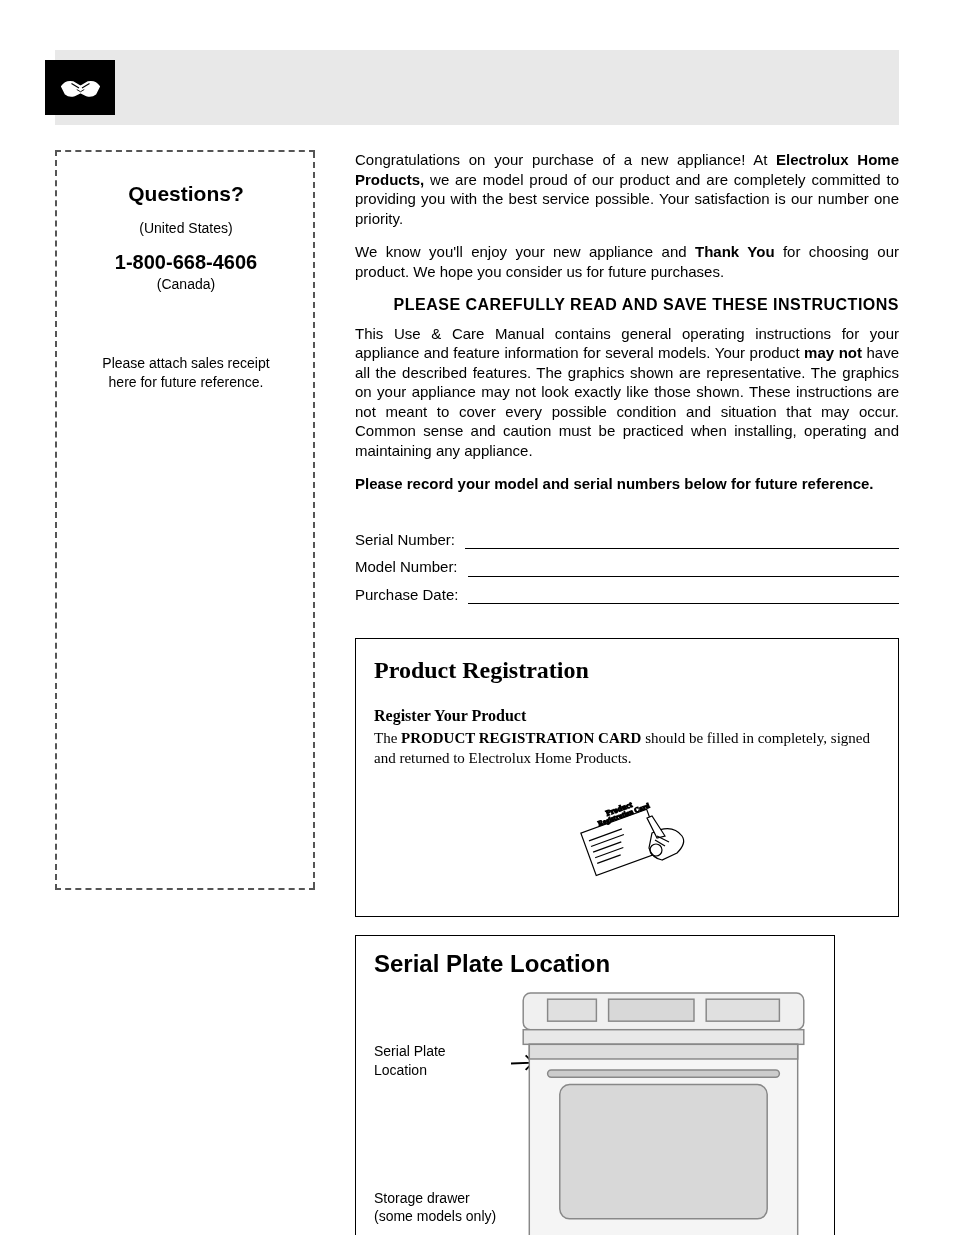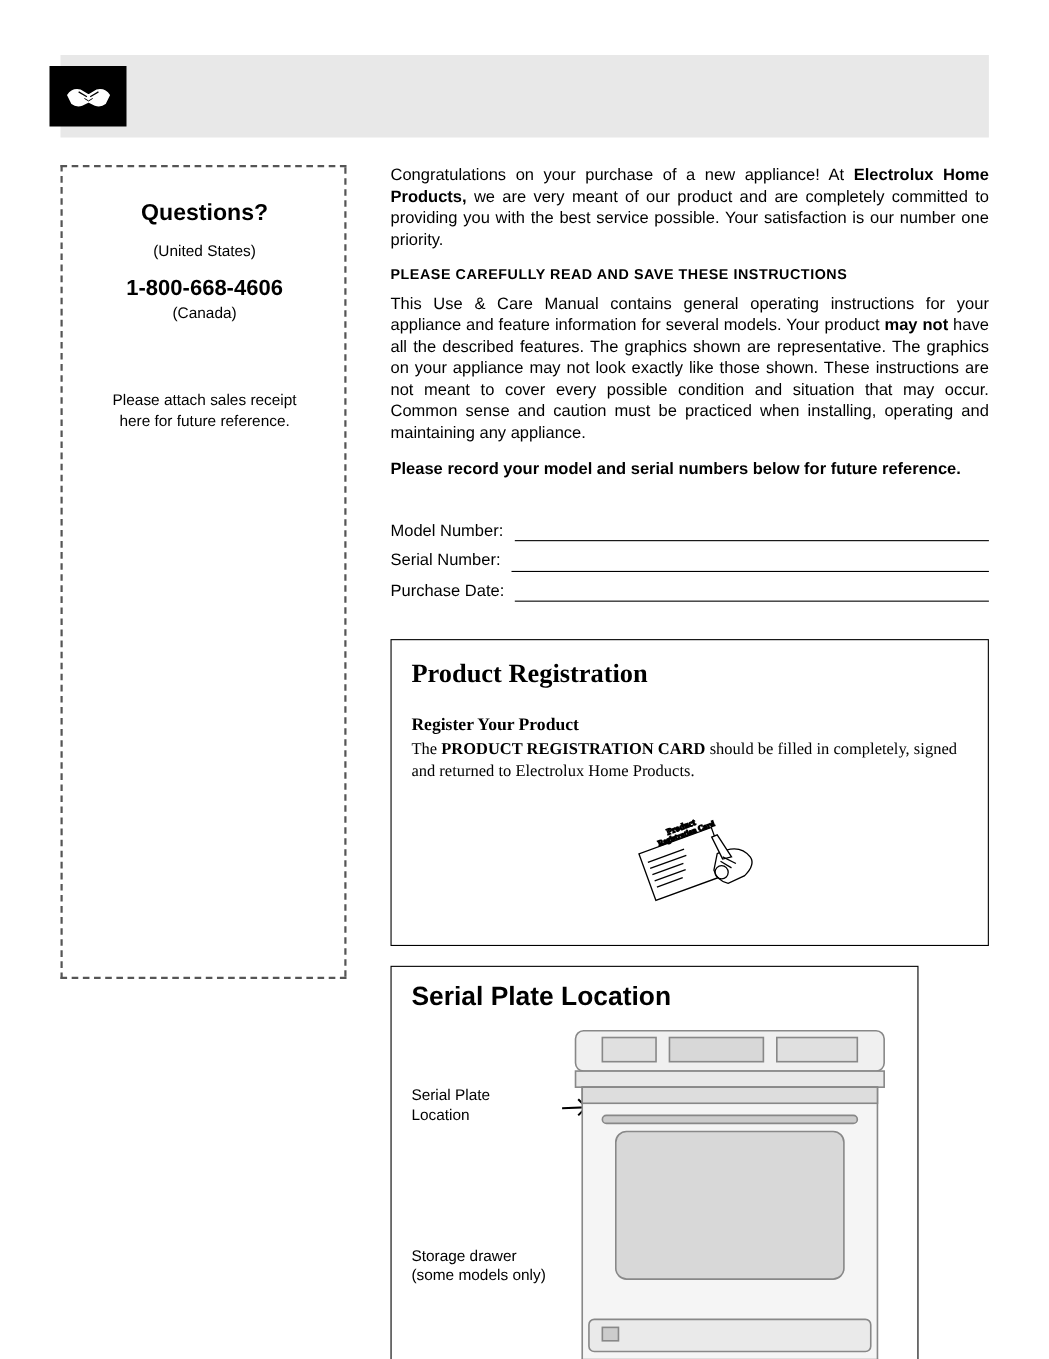--- a/index.html
+++ b/index.html
@@ -86,23 +86,24 @@
       line-height: 1.35;
     }
     .content { flex: 1; }
     .para {
       text-align: justify;
       margin-bottom: 14px;
     }
     .bold { font-weight: bold; }
     .heading2 {
       font-weight: bold;
-      font-size: 13px;
+      font-size: 16px;
       letter-spacing: 0.5px;
       margin-bottom: 8px;
+      text-align: right;
     }
     .record-note {
       font-weight: bold;
       margin-top: 6px;
       margin-bottom: 36px;
     }
     .field-row {
       display: flex;
       align-items: flex-end;
       margin-bottom: 8px;
@@ -180,34 +181,37 @@
     <div class="phone">1-800-668-4606</div>
     <div class="phone-sub">(Canada)</div>
     <div class="sidebar-note">
       <div>Please attach sales receipt</div>
       <div>here for future reference.</div>
     </div>
   </div>
 
   <div class="content">
     <p class="para">
-      <span>Congratulations on your purchase of a new appliance! At </span><span class="bold">Electrolux Home Products,</span><span> we are very meant of our product and are completely committed to providing you with the best service possible. Your satisfaction is our number one priority.</span>
+      <span>Congratulations on your purchase of a new appliance! At </span><span class="bold">Electrolux Home Products,</span><span> we are model proud of our product and are completely committed to providing you with the best service possible. Your satisfaction is our number one priority.</span>
+    </p>
+    <p class="para">
+      <span>We know you'll enjoy your new appliance and </span><span class="bold">Thank You</span><span> for choosing our product. We hope you consider us for future purchases.</span>
     </p>
     <div class="heading2">PLEASE CAREFULLY READ AND SAVE THESE INSTRUCTIONS</div>
     <p class="para">
       <span>This Use &amp; Care Manual contains general operating instructions for your appliance and feature information for several models. Your product </span><span class="bold">may not</span><span> have all the described features.  The graphics shown are representative. The graphics on your appliance may not look exactly like those shown. These instructions are not meant to cover every possible condition and situation that may occur. Common sense and caution must be practiced when installing, operating and maintaining any appliance.</span>
     </p>
     <p class="record-note">Please record your model and serial numbers below for future reference.</p>
 
     <div class="field-row">
+      <span class="field-label">Serial Number:</span>
+      <span class="field-line"></span>
+    </div>
+    <div class="field-row">
       <span class="field-label">Model Number:</span>
-      <span class="field-line"></span>
-    </div>
-    <div class="field-row">
-      <span class="field-label">Serial Number:</span>
       <span class="field-line"></span>
     </div>
     <div class="field-row">
       <span class="field-label">Purchase Date:</span>
       <span class="field-line"></span>
     </div>
 
     <div class="box">
       <div class="box-title">Product Registration</div>
       <div class="reg-flex">

